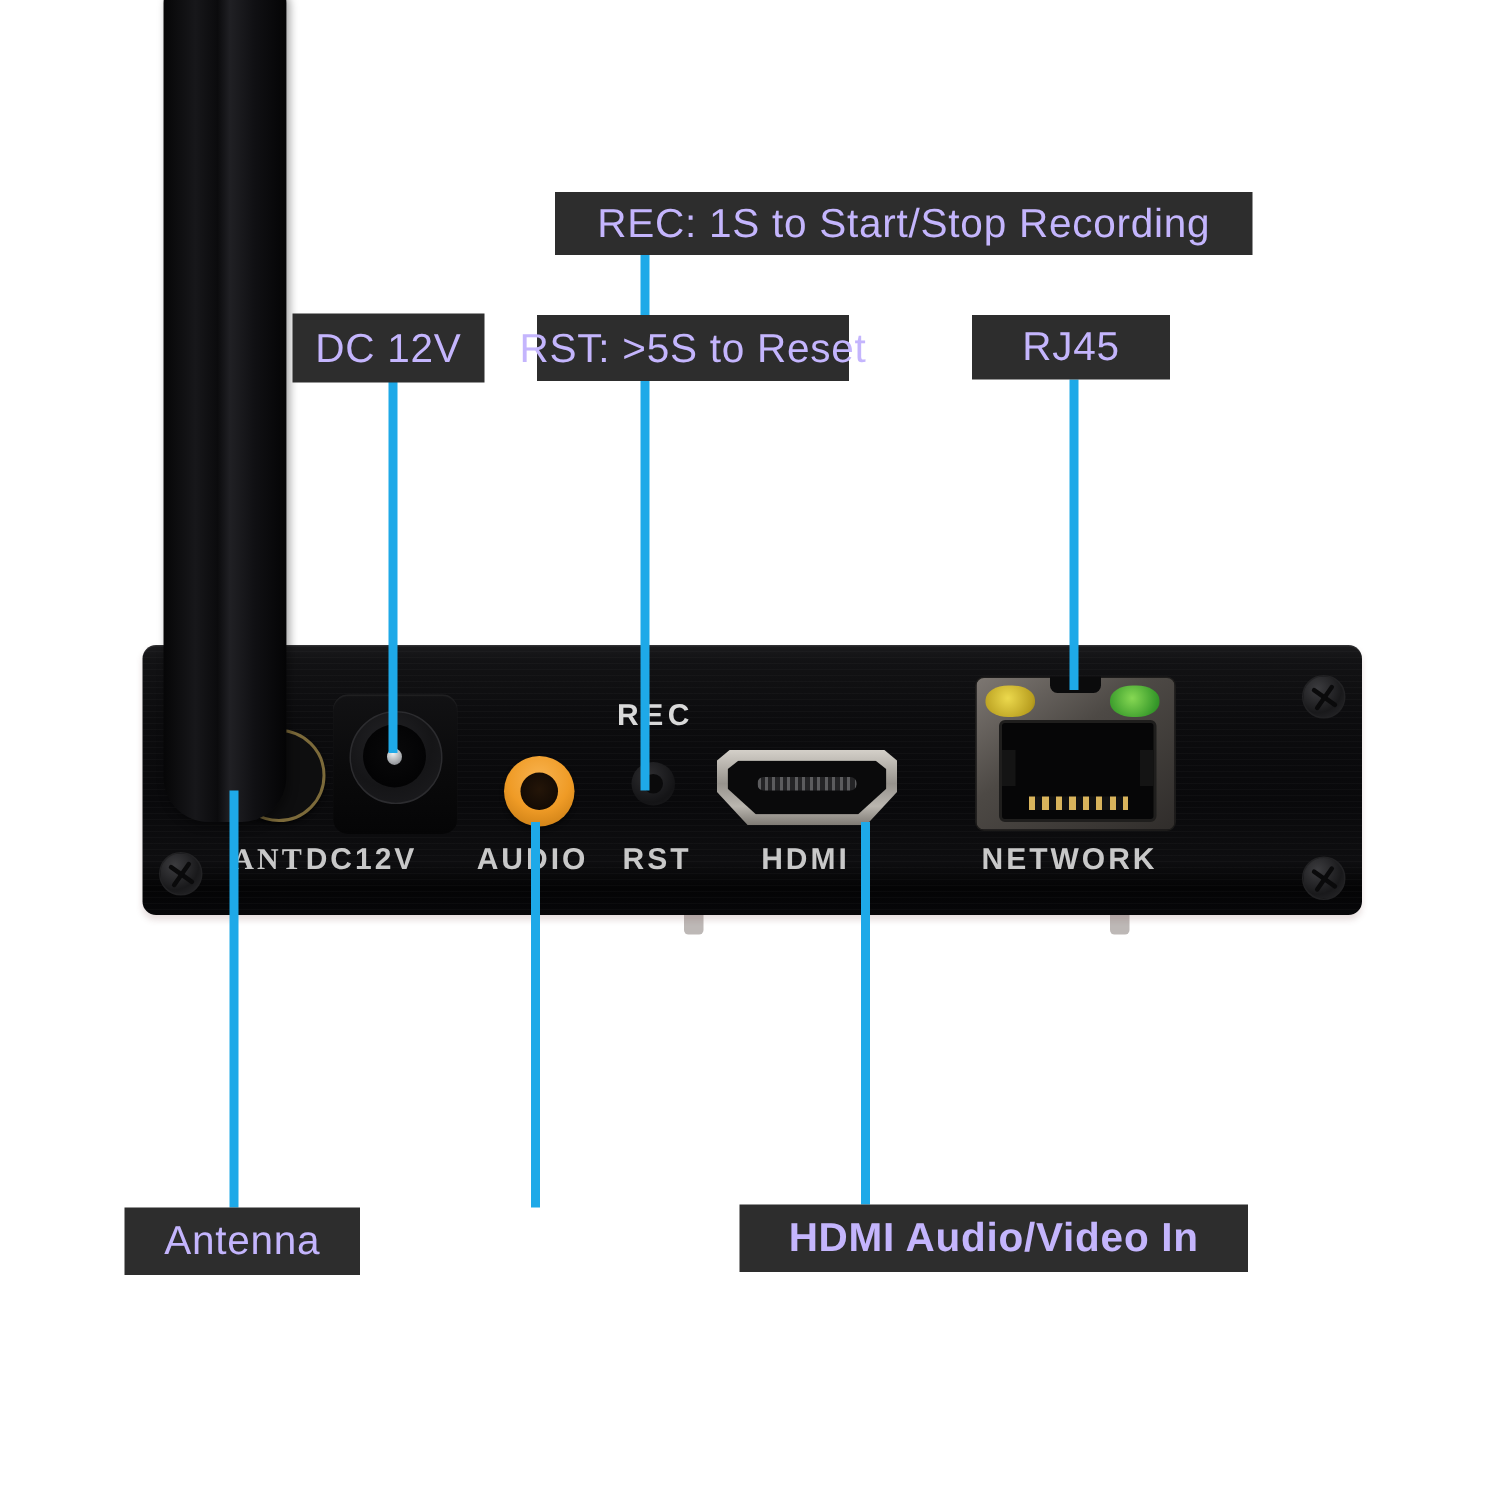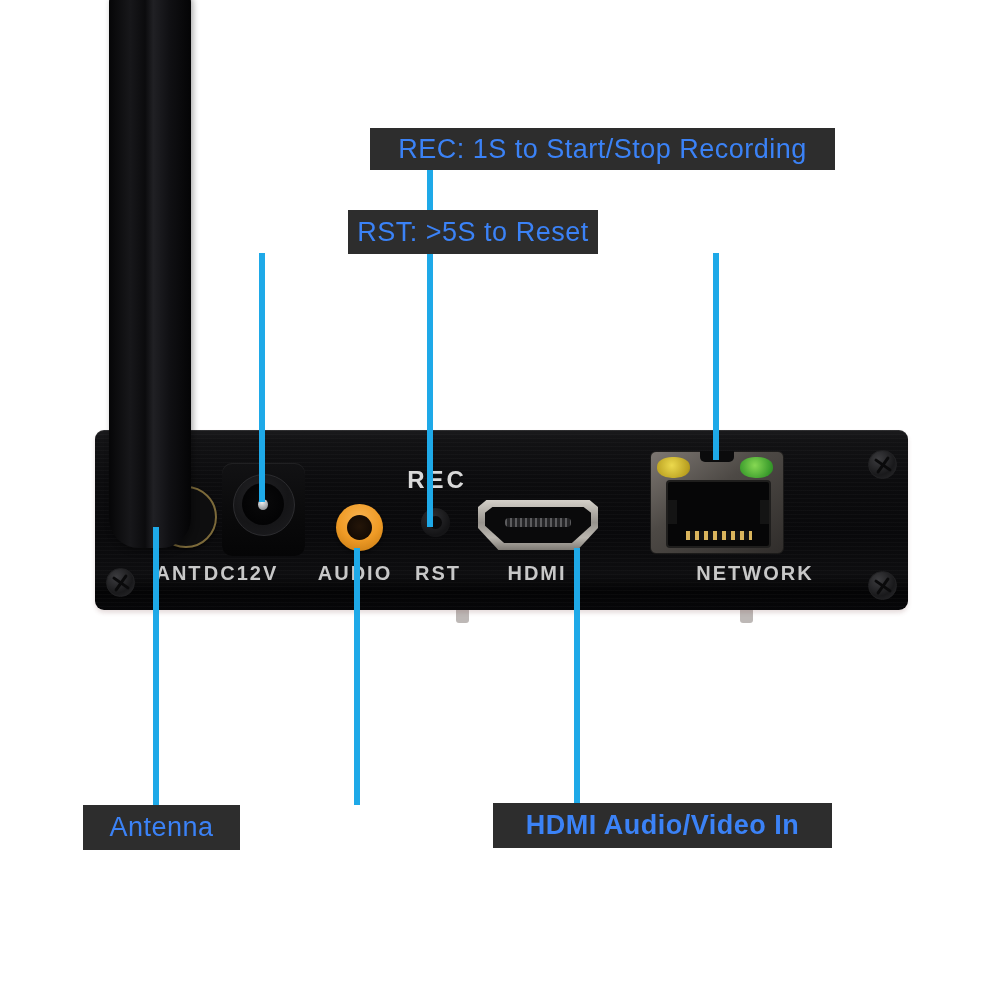--- a/index.html
+++ b/index.html
@@ -2,21 +2,21 @@
 <html><head>
 <meta charset="utf-8">
 <style>
   html,body{margin:0;padding:0;background:#ffffff;}
   #canvas{
     position:relative;width:1000px;height:1000px;background:#ffffff;overflow:hidden;
     font-family:"Liberation Sans","DejaVu Sans",sans-serif;
   }
   
   .callout{
-    position:absolute;background:#2d2d2d;color:#3b82f6;
+    position:absolute;background:#2d2d2d;color:#c4b5fd;
     display:flex;align-items:center;justify-content:center;
     font-size:27px;letter-spacing:.5px;white-space:nowrap;z-index:10;
   }
   
   .leader{position:absolute;width:6px;background:#1ea9e8;z-index:9;}
   
   #device{
     position:absolute;left:95px;top:430px;width:813px;height:180px;
     border-radius:9px;z-index:2;
     background:linear-gradient(180deg,#1b1b1d 0%,#121214 6%,#0c0c0e 28%,#09090b 58%,#0e0e10 80%,#040405 90%,#070709 100%);
@@ -126,21 +126,21 @@
     position:absolute;left:18px;top:49px;width:66px;height:9px;
     background:repeating-linear-gradient(90deg,#d9b45c 0 4px,#121212 4px 9px);
   }
   
   .panel-text{
     position:absolute;top:562px;transform:translateX(-50%);z-index:5;
     color:#c8c8c8;font-size:20px;font-weight:bold;letter-spacing:2px;white-space:nowrap;
   }
   #rec-marking{
     position:absolute;left:437px;top:466px;transform:translateX(-50%);z-index:5;
-    color:#d9d9d9;font-size:24px;font-weight:bold;letter-spacing:3px;
+    color:#d9d9d9;font-size:20px;font-weight:bold;letter-spacing:3px;
   }
 </style>
 </head>
 <body>
 
 <div id="canvas">
 
   <div class="foot" style="left:456px;"></div>
   <div class="foot" style="left:740px;"></div>
 
@@ -179,33 +179,35 @@
     <div class="notch"></div>
     <div class="led" id="led-left"></div>
     <div class="led" id="led-right"></div>
     <div class="opening">
       <div class="latch-l"></div>
       <div class="latch-r"></div>
       <div class="pins"></div>
     </div>
   </div>
 
-  <div class="panel-text" style="left:179px;">ANT</div>
+  <div class="panel-text" style="left:179px;font-family:Liberation Serif, serif;">ANT</div>
   <div class="panel-text" style="left:241px;">DC12V</div>
   <div class="panel-text" style="left:355px;">AUDIO</div>
   <div class="panel-text" style="left:438px;">RST</div>
   <div class="panel-text" style="left:537px;">HDMI</div>
-  <div class="panel-text" style="left:755px;">NETWORK</div>
+  <div class="panel-text" style="left:713px;">NETWORK</div>
 
   <div class="leader" style="left:427px;top:170px;height:40px;"></div>
   <div class="leader" style="left:427px;top:254px;height:273px;"></div>
   <div class="leader" style="left:259px;top:253px;height:249px;"></div>
   <div class="leader" style="left:713px;top:253px;height:207px;"></div>
   <div class="leader" style="left:153px;top:527px;height:278px;"></div>
   <div class="leader" style="left:354px;top:548px;height:257px;"></div>
   <div class="leader" style="left:574px;top:548px;height:255px;"></div>
 
   <div class="callout" style="left:370px;top:128px;width:465px;height:42px;">REC: 1S to Start/Stop Recording</div>
-  <div class="callout" style="left:348px;top:210px;width:250px;height:44px;">RST: &gt;5S to Reset</div>
+  <div class="callout" style="left:195px;top:209px;width:128px;height:46px;">DC 12V</div>
+  <div class="callout" style="left:358px;top:210px;width:208px;height:44px;">RST: &gt;5S to Reset</div>
+  <div class="callout" style="left:648px;top:210px;width:132px;height:43px;">RJ45</div>
   <div class="callout" style="left:83px;top:805px;width:157px;height:45px;">Antenna</div>
   <div class="callout" style="left:493px;top:803px;width:339px;height:45px;font-weight:bold;">HDMI Audio/Video In</div>
 
 </div>
 
 </body></html>

